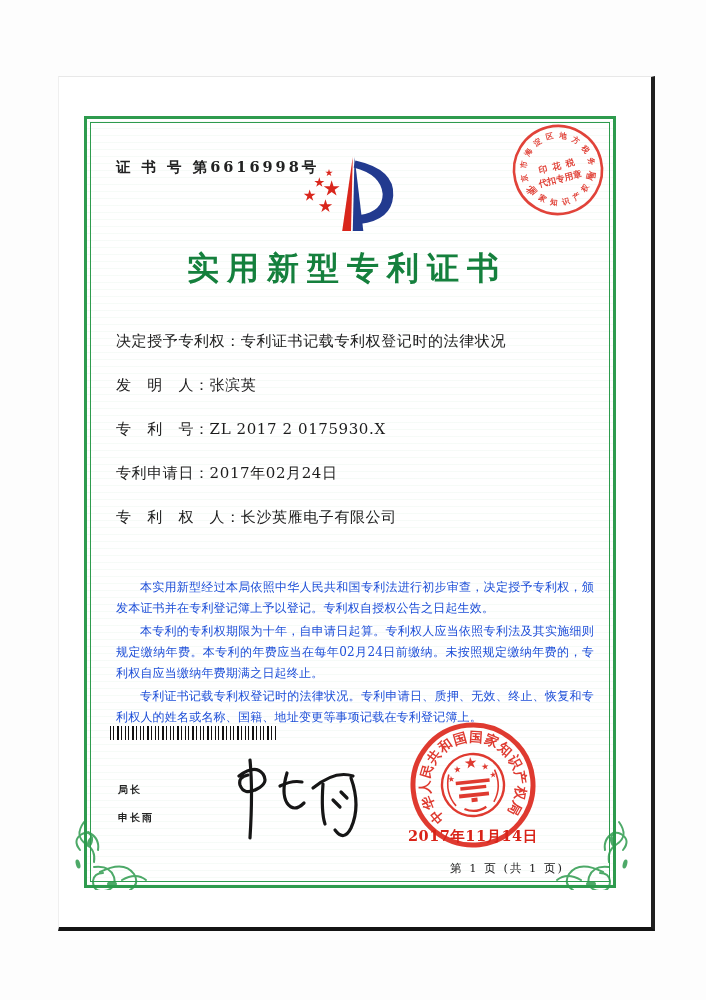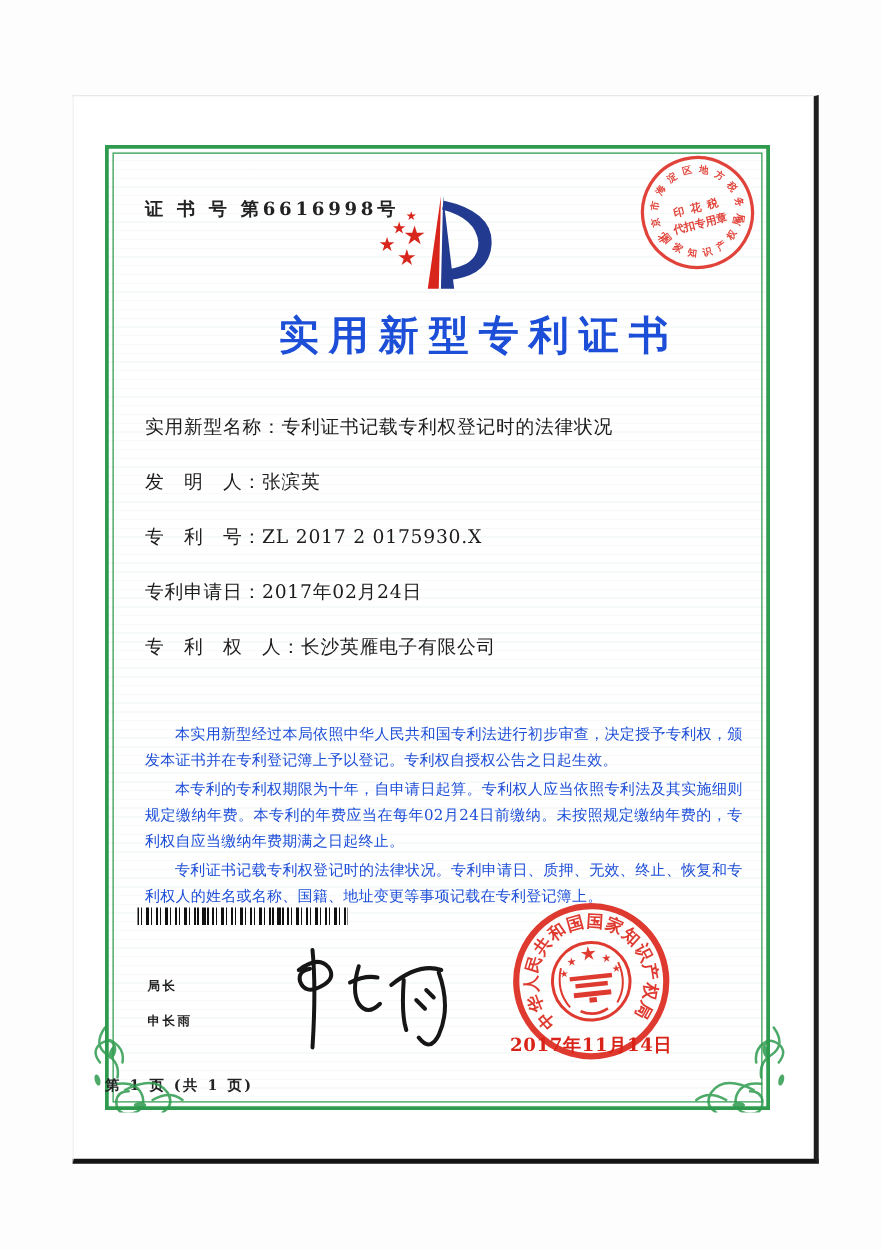--- a/index.html
+++ b/index.html
@@ -8,38 +8,38 @@
   .paper{position:absolute;left:58px;top:76px;width:592px;height:850px;background:#ffffff;
          border-right:4px solid #1f1f1f;border-bottom:4px solid #141414;
          border-top:1px solid #e8e8e8;border-left:1px solid #efefef;}
   .frame{position:absolute;left:84px;top:116px;width:526px;height:766px;
          border:3px solid #2e9b4e;
          background:repeating-linear-gradient(0deg,rgba(46,155,78,0.045) 0 1px,transparent 1px 7px);}
   .frame-inner{position:absolute;inset:3px;border:1px solid #2e9b4e;}
   .cert-no{position:absolute;left:116px;top:158px;font-size:14.5px;letter-spacing:3px;color:#222;font-weight:bold;}
   .logo{position:absolute;left:295px;top:150px;width:112px;height:88px;}
   .title{position:absolute;left:84px;top:247px;width:526px;text-align:center;
-         font-size:32px;font-weight:700;letter-spacing:8px;color:#1d4ed8;padding-left:36px;}
+         font-size:32px;font-weight:700;letter-spacing:8px;color:#15803d;}
   .fields{position:absolute;left:116px;top:330px;width:470px;}
   .field{font-size:15px;letter-spacing:0.6px;height:22px;line-height:22px;margin-bottom:22px;white-space:nowrap;}
   .paras{position:absolute;left:116px;top:577px;width:478px;font-size:12px;line-height:21px;
          letter-spacing:0.2px;text-align:justify;color:#1d4ed8;}
   .paras p{margin:0 0 2px 0;text-indent:2em;}
   .barcode{position:absolute;left:110px;top:726px;width:168px;height:14px;
     background:repeating-linear-gradient(90deg,#111 0 1.5px,transparent 1.5px 3px,#111 3px 4px,
       transparent 4px 7px,#111 7px 9.5px,transparent 9.5px 11px,#111 11px 12px,transparent 12px 15px);}
   .director{position:absolute;left:118px;top:776px;font-family:"DejaVu Sans","Liberation Sans",sans-serif;
             font-weight:700;font-size:10px;line-height:28px;color:#222;letter-spacing:2px;}
   .signature{position:absolute;left:205px;top:748px;width:160px;height:100px;z-index:3;}
   .seal-main{position:absolute;left:378px;top:690px;width:190px;height:190px;z-index:4;opacity:0.92;}
   .seal-date{position:absolute;left:408px;top:827px;z-index:5;color:#d92318;font-weight:700;
              font-size:14.5px;letter-spacing:0.5px;}
   .seal-tax{position:absolute;left:498px;top:110px;width:120px;height:120px;z-index:4;opacity:0.88;}
-  .footer{position:absolute;left:84px;top:861px;width:480px;text-align:left;font-size:11.5px;
-          letter-spacing:2px;color:#222;font-weight:bold;}
+  .footer{position:absolute;left:84px;top:861px;width:480px;text-align:right;font-size:11.5px;
+          letter-spacing:2px;color:#222;}
   .vine{position:absolute;z-index:2;}
   .vine-left{left:60px;top:772px;width:115px;height:118px;}
   .vine-right{left:528px;top:772px;width:115px;height:118px;transform:scaleX(-1);}
   .seal-main text,.seal-tax text{font-family:"DejaVu Serif","Liberation Serif",serif;font-weight:700;fill:#dd2a1f;}
 </style>
 </head>
 <body>
 
 <div class="page">
   <div class="paper"></div>
@@ -78,21 +78,21 @@
     <use href="#star" fill="#d9261c" transform="translate(24,37) scale(0.6)"></use>
     <use href="#star" fill="#d9261c" transform="translate(13,52) scale(0.7)"></use>
     <use href="#star" fill="#d9261c" transform="translate(31,64) scale(0.8)"></use>
     <use href="#star" fill="#d9261c" transform="translate(35,26) scale(0.45)"></use>
   </svg>
 
   <div class="title">实用新型专利证书</div>
 
   <div class="fields">
     <div class="field">
-      <span>实用新型名称：</span><span>专利证书记载专利权登记时的法律状况</span>
+      <span>决定授予专利权：</span><span>专利证书记载专利权登记时的法律状况</span>
     </div>
     <div class="field">
       <span>发　明　人：</span><span>张滨英</span>
     </div>
     <div class="field">
       <span>专　利　号：</span><span>ZL 2017 2 0175930.X</span>
     </div>
     <div class="field">
       <span>专利申请日：</span><span>2017年02月24日</span>
     </div>

